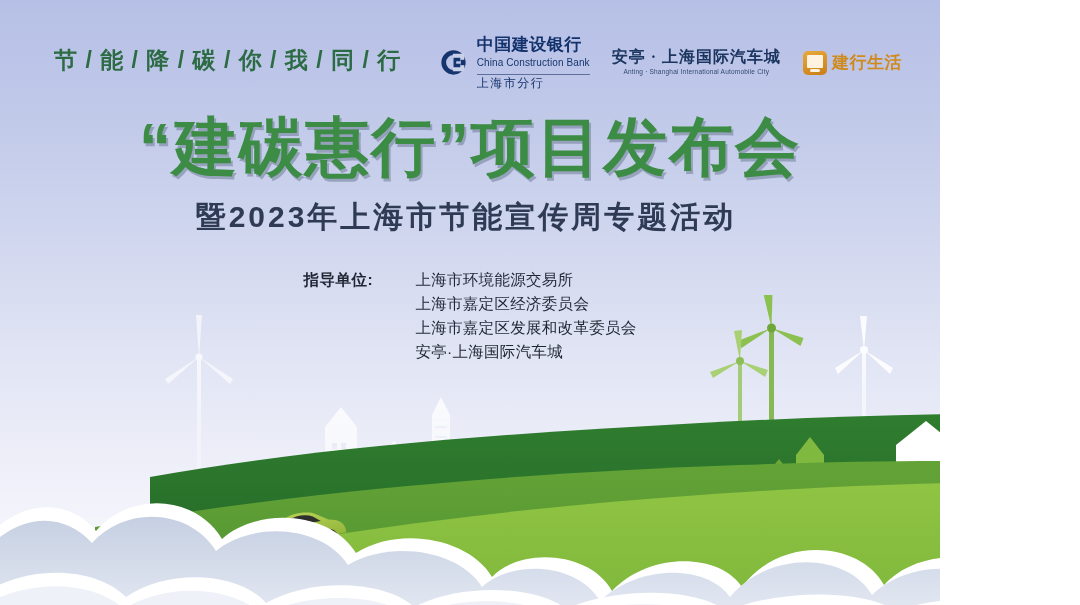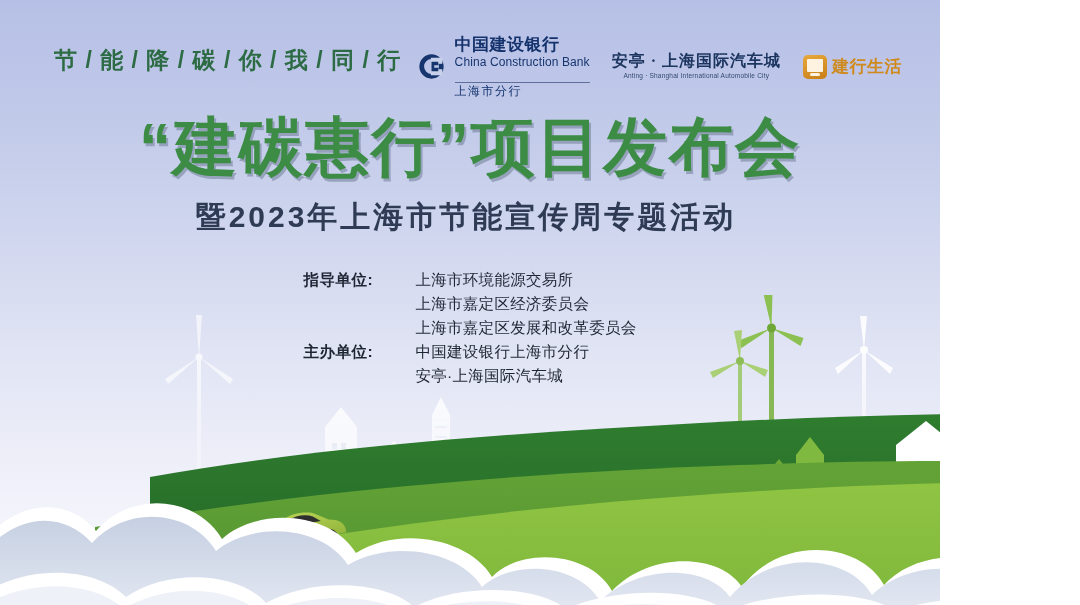--- a/index.html
+++ b/index.html
@@ -62,26 +62,26 @@
     flex: 0 0 auto;
   }
   .ccb-text { line-height: 1; }
   .ccb-cn {
     font-size: 17px;
     font-weight: 700;
     color: #14326b;
     letter-spacing: 0.5px;
   }
   .ccb-en {
-    font-size: 12px;
+    font-size: 10px;
     color: #16356e;
     letter-spacing: 0.1px;
     margin-top: 1.5px;
     border-bottom: 1px solid #5f6f9c;
-    padding-bottom: 14px;
+    padding-bottom: 6px;
     display: inline-block;
   }
   .ccb-branch {
     font-size: 12px;
     color: #16356e;
     margin-top: 2px;
     letter-spacing: 1.5px;
   }
 
   .logo-auto { text-align: center; line-height: 1; }
@@ -248,23 +248,20 @@
   <div class="credits">
     <div class="credit-block" id="credit-list"><div class="credit-row">
           <span class="credit-label">指导单位:</span>
           <span class="credit-value">上海市环境能源交易所</span>
         </div><div class="credit-row">
           <span class="credit-label blank">指导单位:</span>
           <span class="credit-value">上海市嘉定区经济委员会</span>
         </div><div class="credit-row">
           <span class="credit-label blank">指导单位:</span>
           <span class="credit-value">上海市嘉定区发展和改革委员会</span>
-        </div><div class="credit-row">
-          <span class="credit-label">主办单位:</span>
-          <span class="credit-value">中国建设银行上海市分行</span>
         </div><div class="credit-row">
           <span class="credit-label blank">指导单位:</span>
           <span class="credit-value">安亭·上海国际汽车城</span>
         </div></div>
   </div>
 
 
   <div class="scene">
     <svg width="1080" height="310" viewBox="0 0 1080 310">
       <defs>

